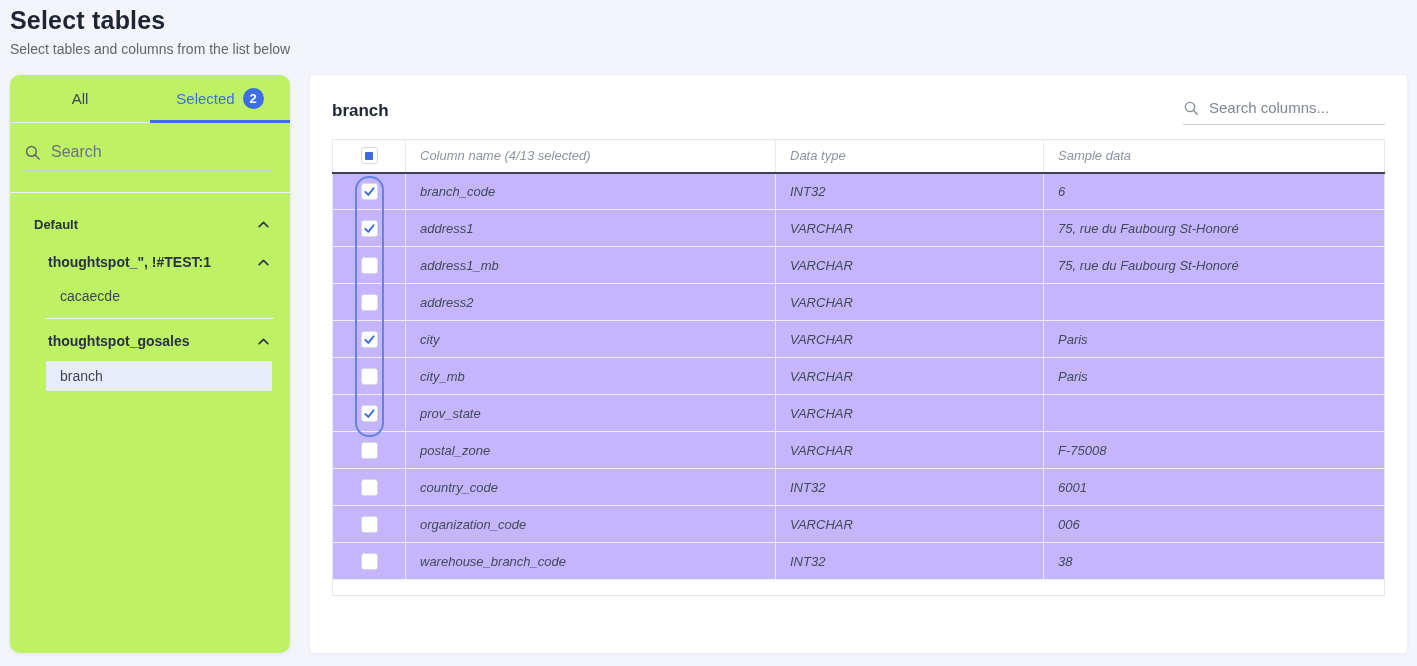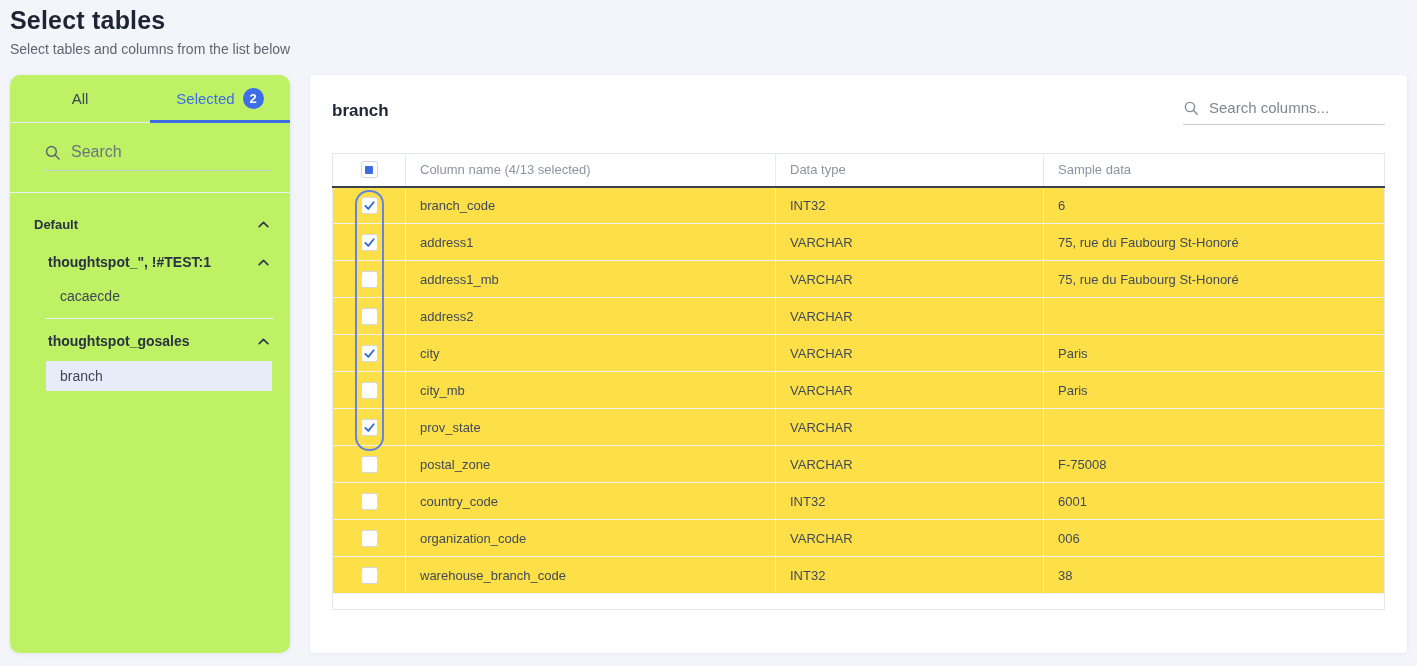--- a/index.html
+++ b/index.html
@@ -30,21 +30,21 @@
     font-size:15px; color:#3d4455; cursor:pointer; position:relative;
   }
   .tab.active { color:#3d6ee8; }
   .tab.active::after {
     content:""; position:absolute; left:0; right:0; bottom:-1px; height:3px; background:#3d6ee8;
   }
   .tab-badge {
     background:#3d6ee8; color:#fff; min-width:21px; height:21px; border-radius:11px;
     display:inline-flex; align-items:center; justify-content:center; font-size:13px; font-weight:bold;
   }
-  .side-search { padding:20px 18px 0 34px; }
+  .side-search { padding:20px 18px 0 14px; }
   .search-line { display:flex; align-items:center; gap:10px; border-bottom:1px solid #c7ccd6; padding-bottom:9px; }
   .search-line svg { color:#5f6672; flex:none; }
   .search-line input {
     border:none; outline:none; font-size:16px; color:#3f4654; width:100%;
     font-family:"Liberation Sans", sans-serif; background:transparent;
   }
   .search-line input::placeholder { color:#6b7280; }
   .side-divider { height:1px; background:#eef0f4; margin-top:21px; }
   .tree { padding-top:14px; }
   .tree-row { display:flex; align-items:center; justify-content:space-between; cursor:pointer; }
@@ -66,33 +66,33 @@
     padding:0 22px; overflow:hidden;
   }
   .main-header { display:flex; justify-content:space-between; align-items:flex-end; padding-top:24px; }
   .table-title { font-size:17px; font-weight:bold; color:#212838; padding-bottom:4px; }
   .col-search { width:202px; }
   .col-search .search-line { padding-bottom:8px; border-bottom:1px solid #c9cdd6; }
   .col-search svg { color:#848b98; }
   .col-search input { font-size:15px; }
   .col-search input::placeholder { color:#7e8694; }
 
-  .table-wrap { position:relative; margin-top:28px; }
+  .table-wrap { position:relative; margin-top:14px;font-style:italic; }
   table { width:100%; border-collapse:collapse; border:1px solid #e4e7ec; table-layout:fixed; }
   col.c-check { width:73px; }
   col.c-name  { width:370px; }
   col.c-type  { width:268px; }
   thead td {
     height:33px; font-size:13px; color:#8d93a1; padding:0 14px;
     border-right:1px solid #e7eaef; background:#fff;
   }
   thead tr { border-bottom:2px solid #39404f; }
   tbody td {
     height:37px; font-size:13px; color:#424a59; padding:0 14px;
-    border-right:1px solid #e7eaef; border-bottom:1px solid #edeff3; background:#fde047;
+    border-right:1px solid #e7eaef; border-bottom:1px solid #edeff3; background:#c4b5fd;
   }
   thead td:last-child, tbody td:last-child { border-right:none; }
   td.cb-cell { text-align:center; padding:0; }
   tfoot td { height:16px; background:#fff; }
 
   
   .checkbox {
     display:inline-flex; align-items:center; justify-content:center;
     width:17px; height:17px; border:1px solid #d4d8e0; border-radius:3px;
     background:#fff; vertical-align:middle; cursor:pointer; position:relative;

